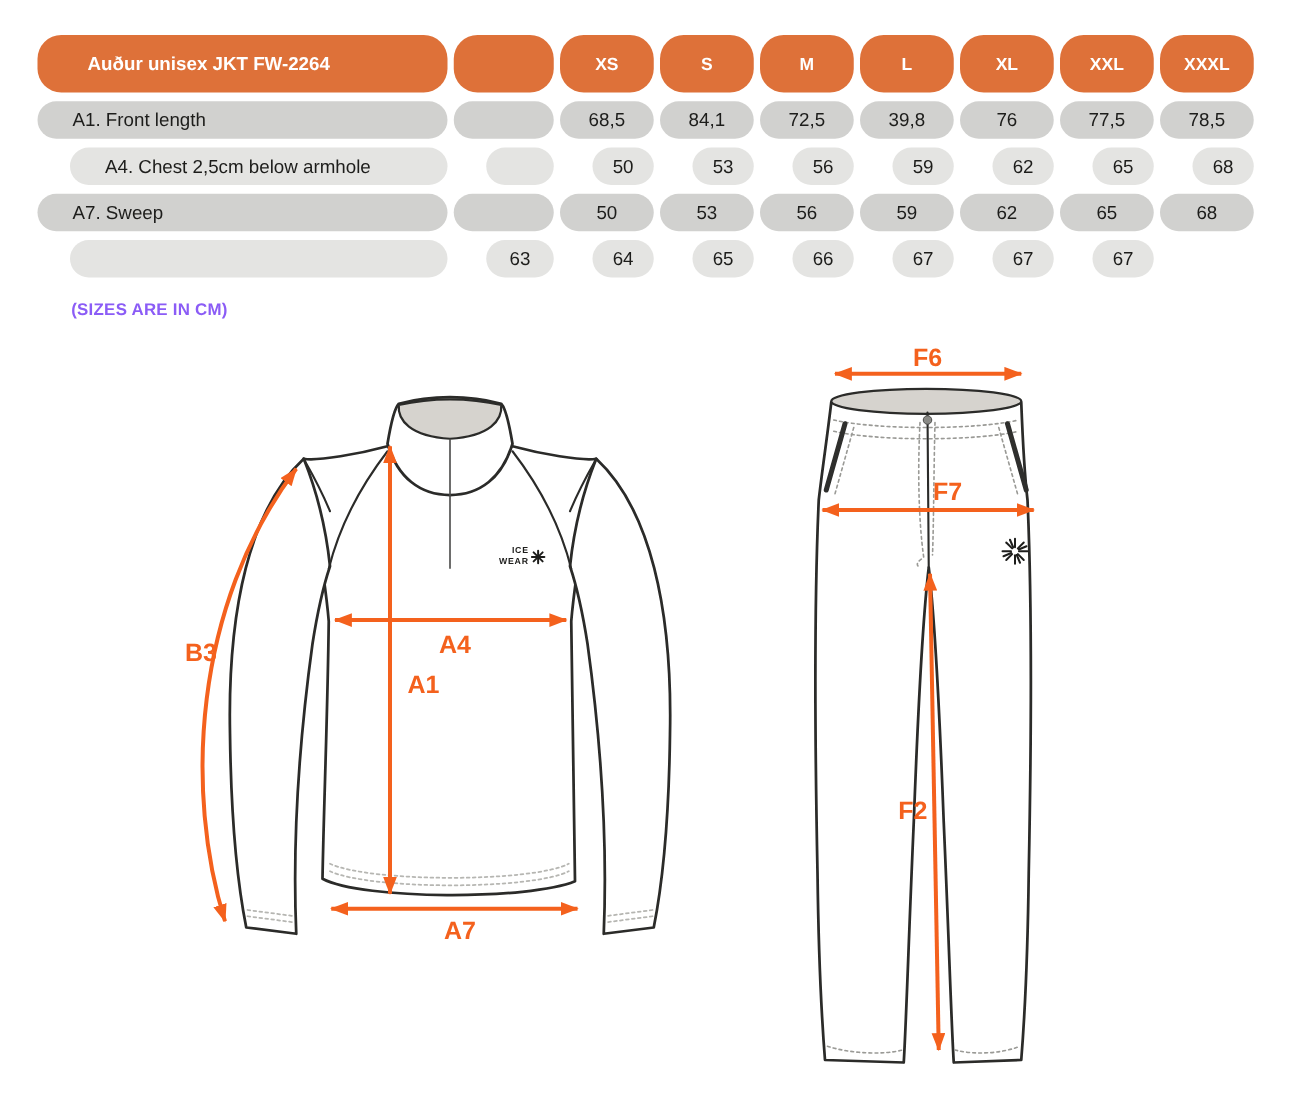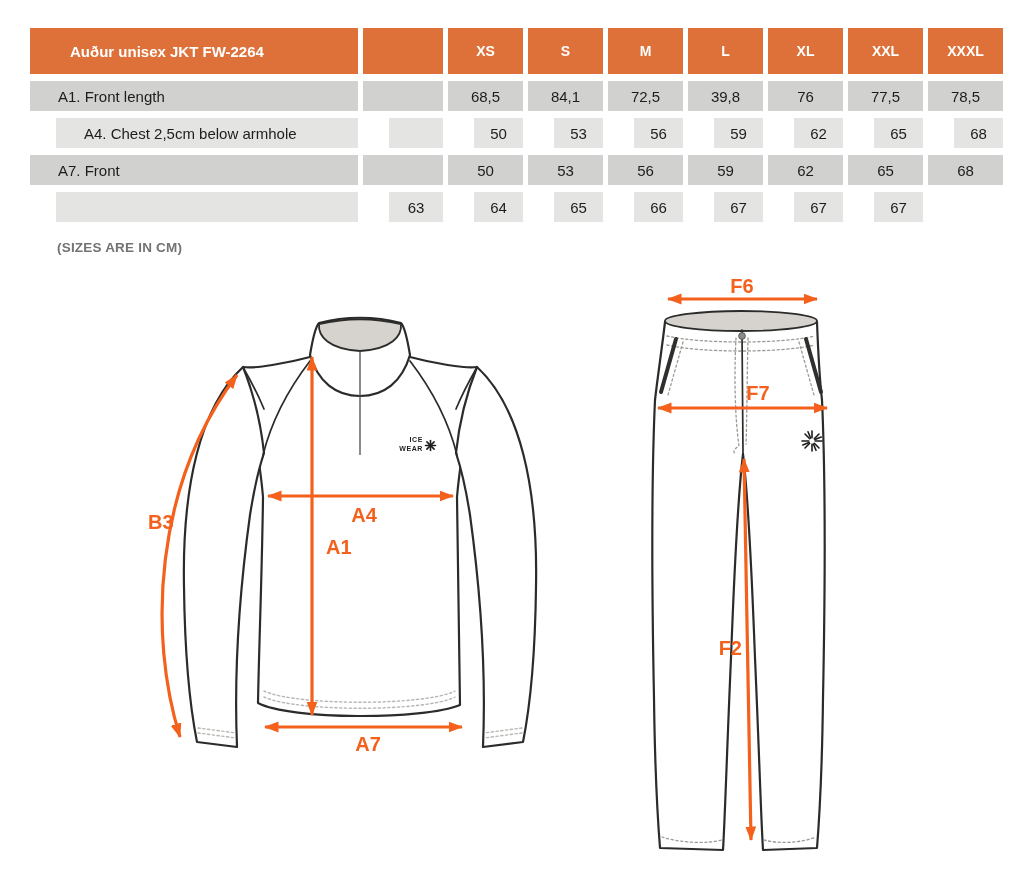--- a/index.html
+++ b/index.html
@@ -5,29 +5,29 @@
   html,body{margin:0;padding:0;background:#ffffff;}
   .page{position:relative;width:1033px;height:889px;background:#ffffff;overflow:hidden;
         font-family:"Liberation Sans",sans-serif;}
 
   
   .size-table{position:absolute;left:30px;top:28px;width:973px;display:grid;
               grid-template-columns:328px 80px repeat(7,1fr);
               grid-template-rows:46px repeat(4,30px);
               column-gap:5px;row-gap:7px;}
   .cell{display:flex;align-items:center;justify-content:center;
-        font-size:15px;color:#1d1d1b;}
+        font-size:15px;color:#1d1d1b;border-radius:19px;}
   .cell.hdr{background:#DE7139;color:#ffffff;font-weight:bold;font-size:14px;}
   .cell.hdr.name{justify-content:flex-start;padding-left:40px;font-size:15px;}
   .cell.name-col{justify-content:flex-start;padding-left:28px;}
   .cell.dark{background:#D1D1CF;}
   .cell.light{background:#E4E4E2;margin-left:26px;}
 
   
-  .note{position:absolute;left:57px;top:240px;color:#737373;
+  .note{position:absolute;left:57px;top:240px;color:#8b5cf6;
         font-size:13.5px;font-weight:bold;letter-spacing:.2px;}
 
   
   .jacket-svg{position:absolute;left:140px;top:295px;width:450px;height:480px;}
   .pants-svg{position:absolute;left:615px;top:278px;width:250px;height:592px;}
   svg .outline{fill:#ffffff;stroke:#2B2B29;stroke-width:2.2;stroke-linejoin:round;stroke-linecap:round;}
   svg .seam{fill:none;stroke:#2B2B29;stroke-width:1.7;stroke-linecap:round;}
   svg .stitch{fill:none;stroke:#b6b6b2;stroke-width:1.4;stroke-dasharray:2.2,2.6;stroke-linecap:round;}
   svg .stitchd{fill:none;stroke:#9a9a96;stroke-width:1.3;stroke-dasharray:2.2,2.6;stroke-linecap:round;}
   svg .shade{fill:#D6D3CE;stroke:#2B2B29;stroke-width:1.8;}
@@ -68,21 +68,21 @@
     <div class="cell light name-col">A4. Chest 2,5cm below armhole</div>
     <div class="cell light"></div>
     <div class="cell light">50</div>
     <div class="cell light">53</div>
     <div class="cell light">56</div>
     <div class="cell light">59</div>
     <div class="cell light">62</div>
     <div class="cell light">65</div>
     <div class="cell light">68</div>
 
-    <div class="cell dark name-col">A7. Front</div>
+    <div class="cell dark name-col">A7. Sweep</div>
     <div class="cell dark"></div>
     <div class="cell dark">50</div>
     <div class="cell dark">53</div>
     <div class="cell dark">56</div>
     <div class="cell dark">59</div>
     <div class="cell dark">62</div>
     <div class="cell dark">65</div>
     <div class="cell dark">68</div>
 
     <div class="cell light"></div>

